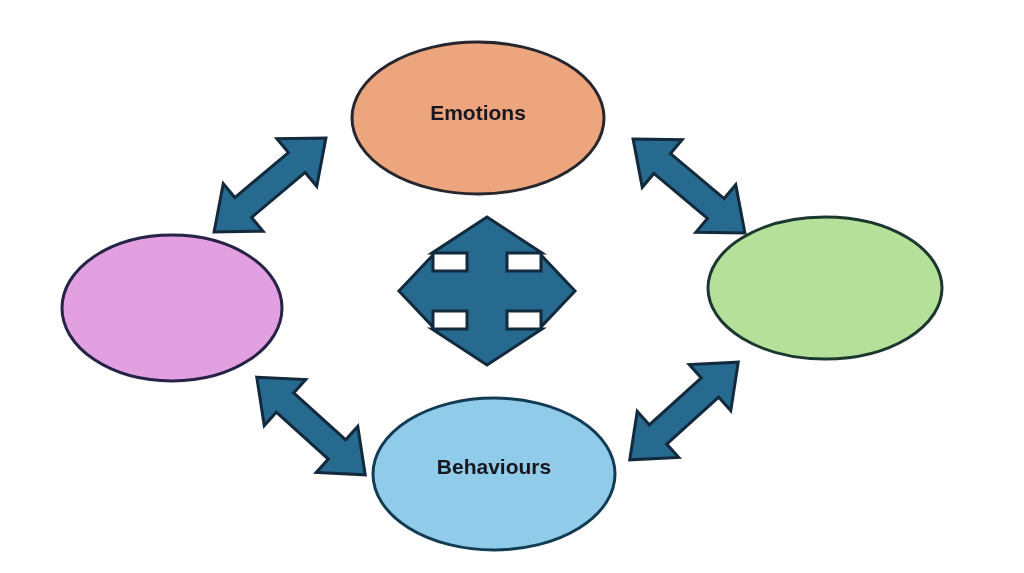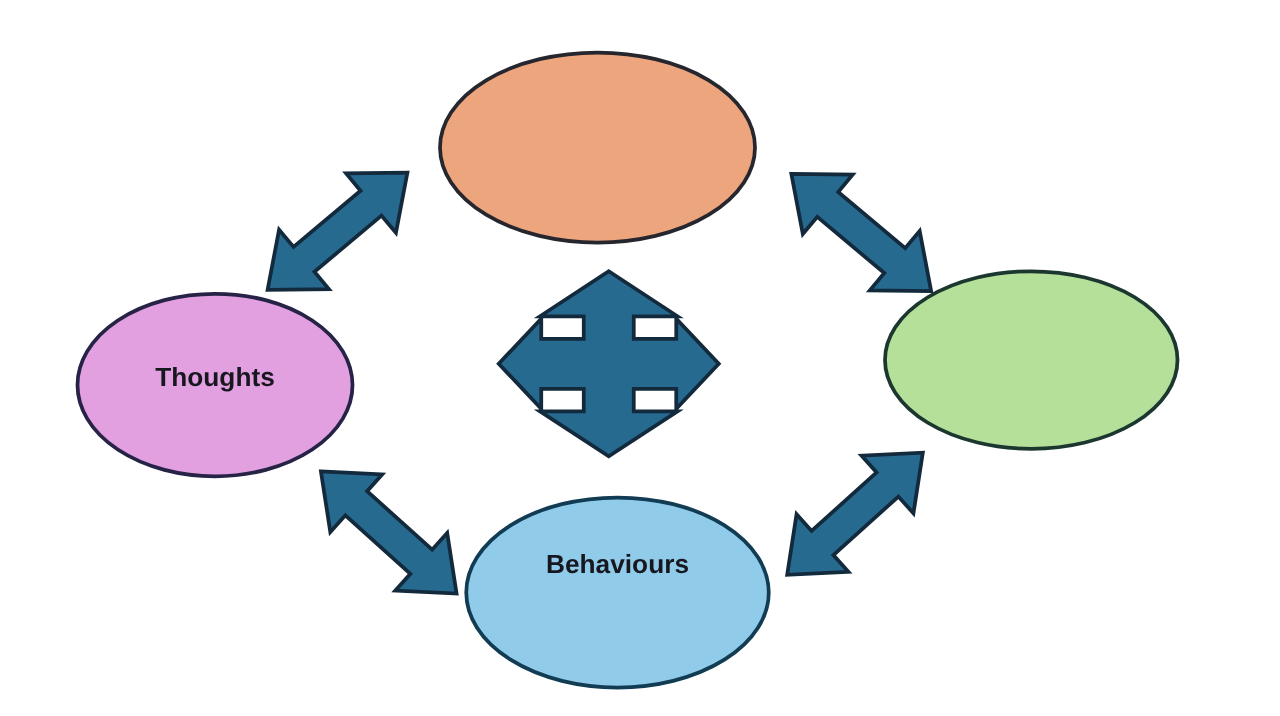--- a/index.html
+++ b/index.html
@@ -43,19 +43,19 @@
 
     <path d="M-73,0 L-35,-31 L-35,-13 L35,-13 L35,-31 L73,0 L35,31 L35,13 L-35,13 L-35,31 Z" transform="translate(689,186) rotate(40)" stroke-width="3" stroke-linejoin="miter" fill="#266A90" stroke="#13293C"></path>
 
     <path d="M-73,0 L-35,-31 L-35,-13 L35,-13 L35,-31 L73,0 L35,31 L35,13 L-35,13 L-35,31 Z" transform="translate(311,426) rotate(42)" stroke-width="3" stroke-linejoin="miter" fill="#266A90" stroke="#13293C"></path>
 
     <path d="M-73,0 L-35,-31 L-35,-13 L35,-13 L35,-31 L73,0 L35,31 L35,13 L-35,13 L-35,31 Z" transform="translate(684,411) rotate(-42)" stroke-width="3" stroke-linejoin="miter" fill="#266A90" stroke="#13293C"></path>
 
     <path d="M0,-74 L55,-38 L20,-38 L20,-20 L54,-20 L54,-36 L88,0 L54,36 L54,20 L20,20 L20,38 L55,38 L0,74 L-55,38 L-20,38 L-20,20 L-54,20 L-54,36 L-88,0 L-54,-36 L-54,-20 L-20,-20 L-20,-38 L-55,-38 Z" transform="translate(487,291)" stroke-width="3" stroke-linejoin="miter" fill="#266A90" stroke="#13293C"></path>
   </svg>
 
-
-  <div class="node-label" style="left:172px; top:302px;">Thoughts</div>
+  <div class="node-label" style="left:478px; top:112px;">Emotions</div>
 
 
-  <div class="node-label" style="left:494px; top:452px;">Behaviours</div>
+
+  <div class="node-label" style="left:494px; top:466px;">Behaviours</div>
 
 </div>
 
 </body></html>

